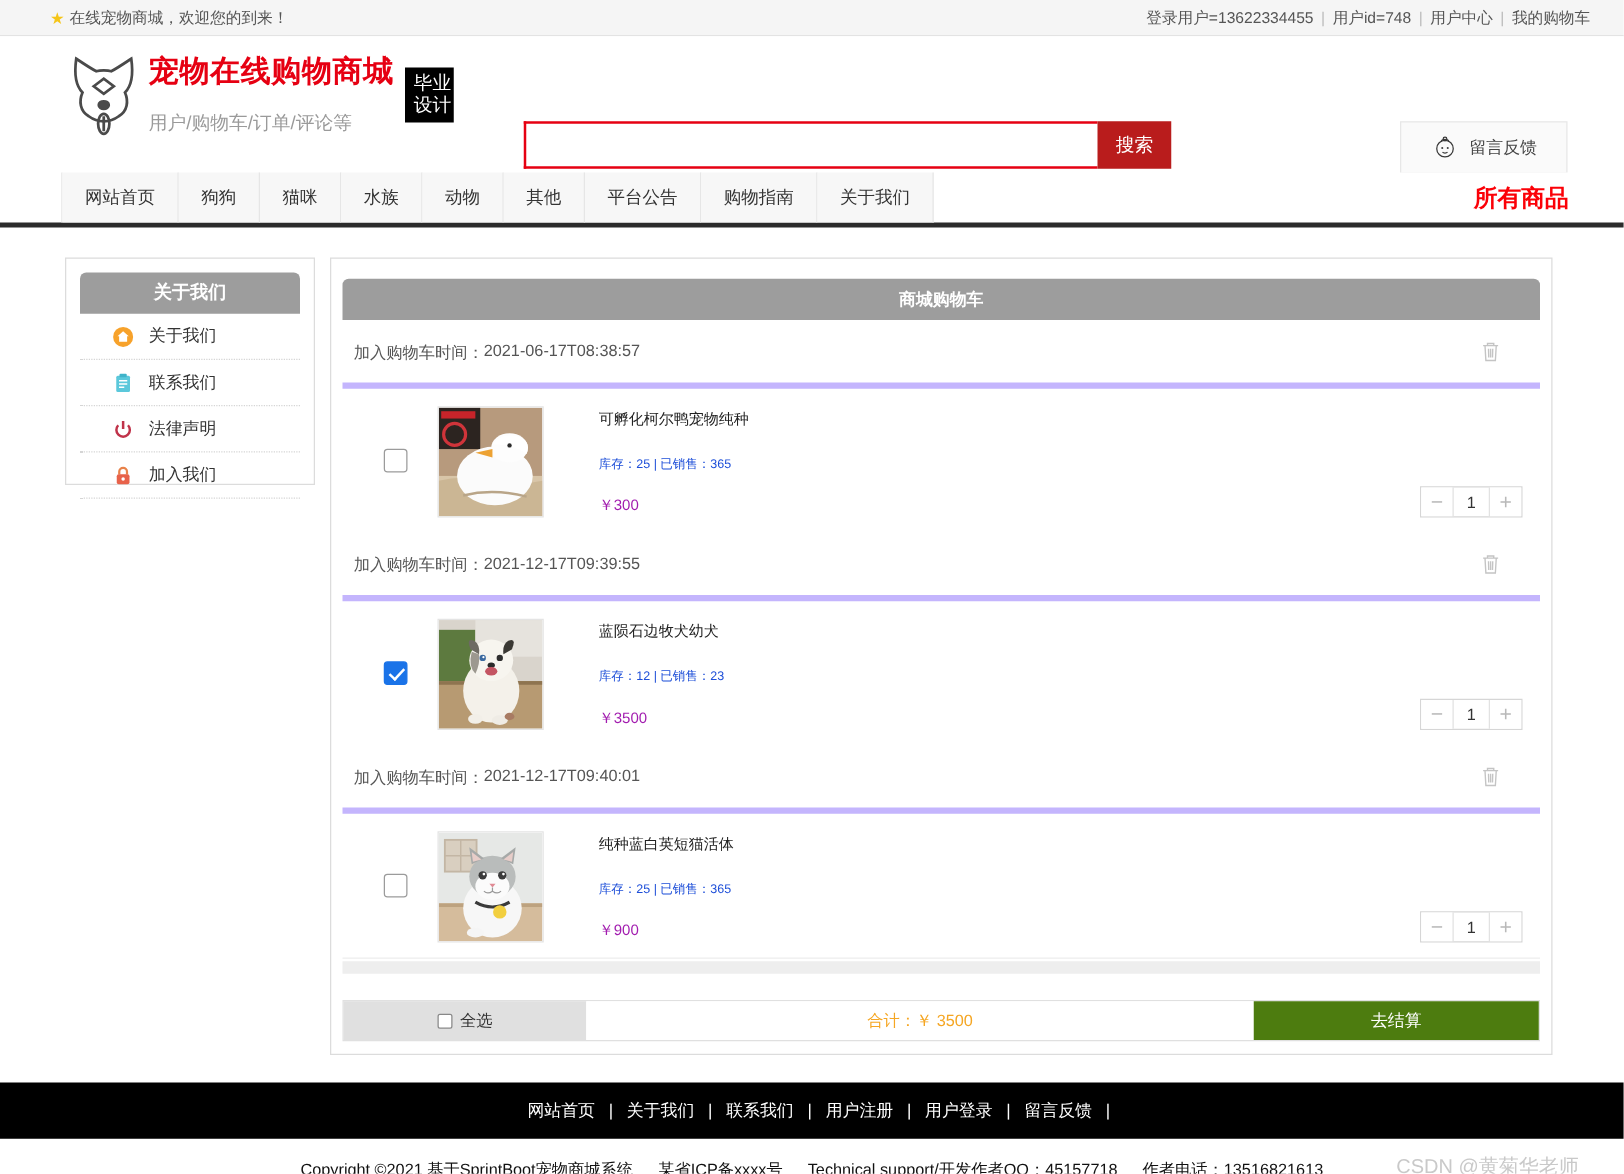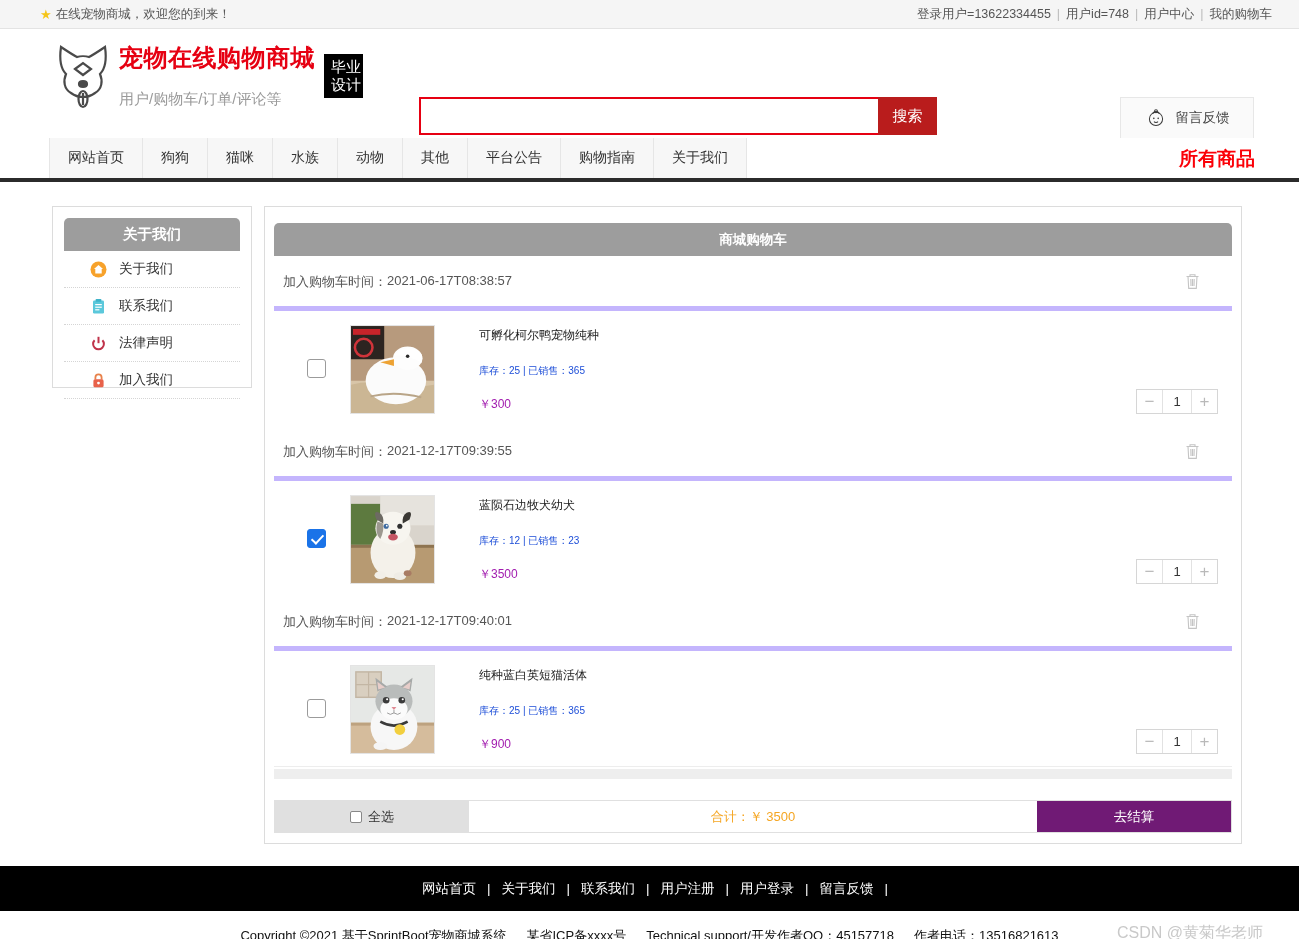--- a/index.html
+++ b/index.html
@@ -333,22 +333,22 @@
   .sel-all .cb { width: 12px; height: 12px; border-radius: 2px; border: 1px solid #888;}
   .sel-all .cb:checked::after { left: 3px; top: 0px; width: 4px; height: 7px; border-width: 0 2px 2px 0;}
   .total-cell {
     flex: 1;
     background: #fff;
     display: flex; align-items: center; justify-content: center;
     color: #f5a623;
     font-size: 13px;
   }
   .checkout-btn {
-    width: 194px;
-    background: #701a75;
+    width: 228px;
+    background: #4d7c0f;
     color: #fff;
     display: flex; align-items: center; justify-content: center;
     font-size: 13.5px;
     cursor: pointer;
     border: none;
     font-family: inherit;
   }
 
   
   .footer-links {

